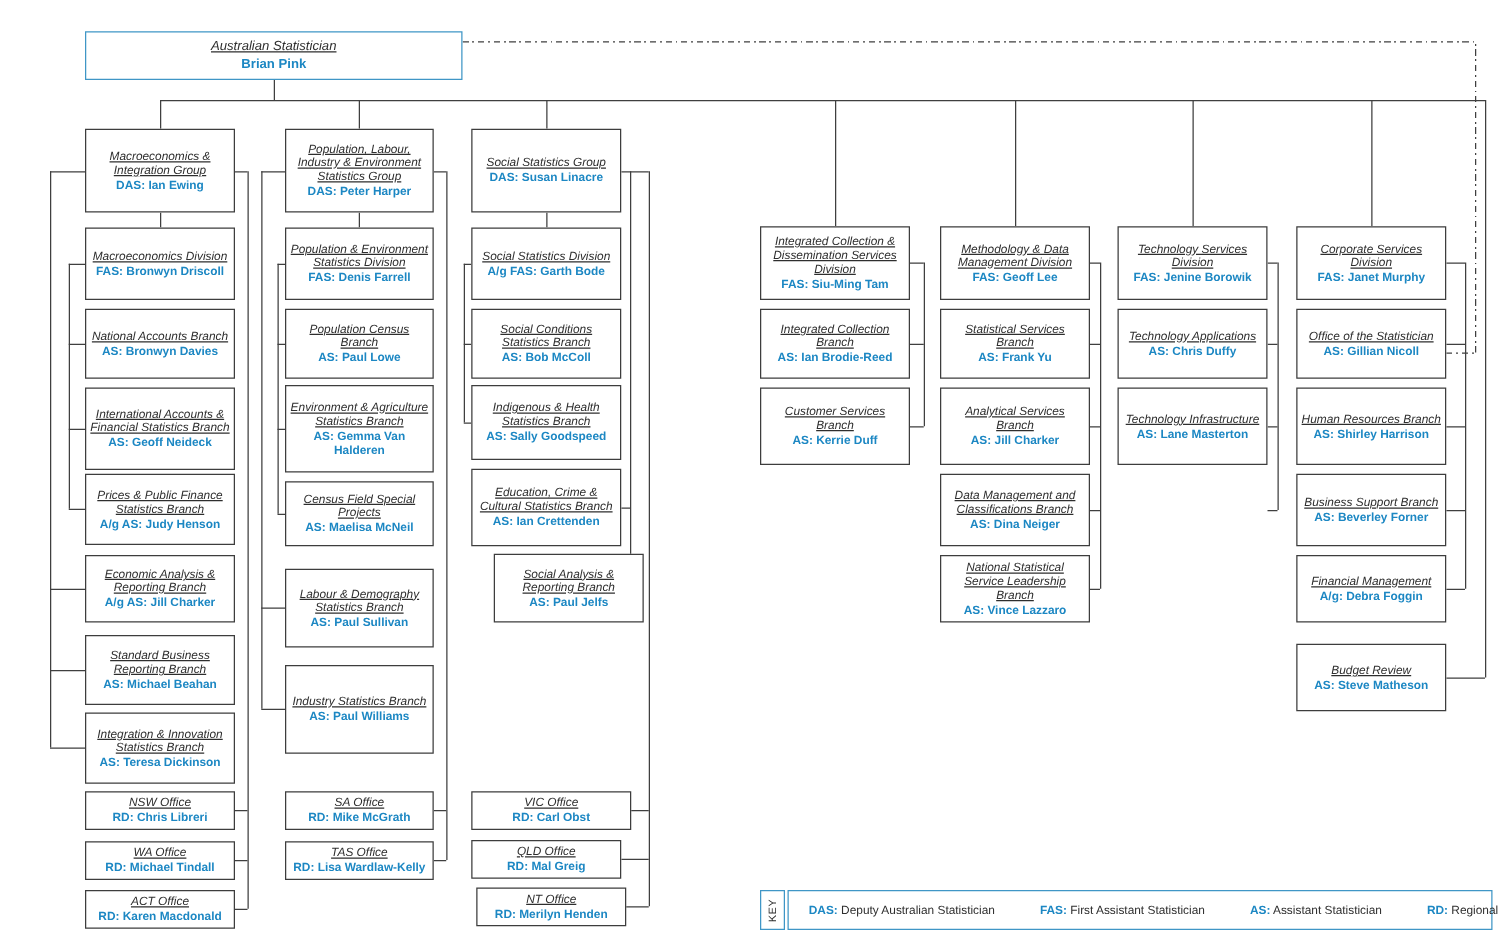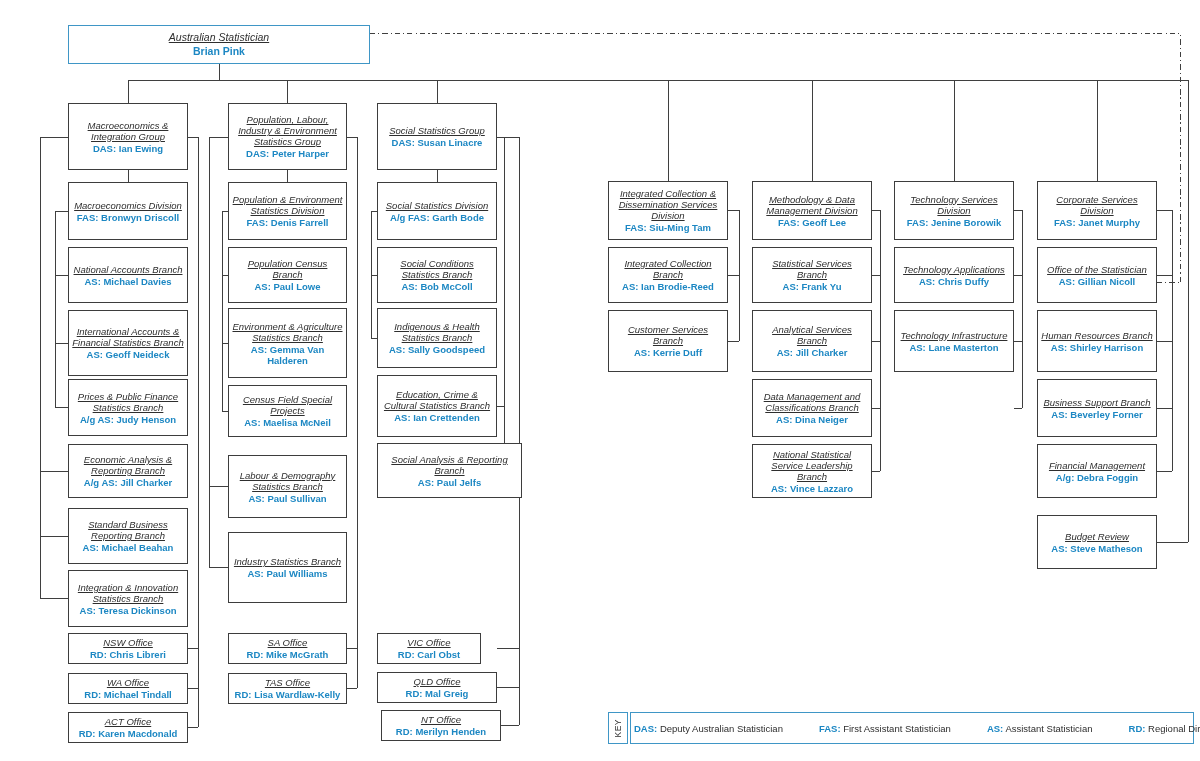--- a/index.html
+++ b/index.html
@@ -16,21 +16,21 @@
   .lh,.lv,.ldh,.ldv{position:absolute;z-index:1;}
   .lh{height:1.3px;background:#3f3f3f;}
   .lv{width:1.3px;background:#3f3f3f;}
   .ldh{height:1.2px;background:repeating-linear-gradient(90deg,#3f3f3f 0 5px,transparent 5px 8px,#3f3f3f 8px 9.5px,transparent 9.5px 12.5px);}
   .ldv{width:1.2px;background:repeating-linear-gradient(0deg,#3f3f3f 0 5px,transparent 5px 8px,#3f3f3f 8px 9.5px,transparent 9.5px 12.5px);}
   .keylabel{position:absolute;left:608px;top:712px;width:20px;height:32px;border:1.5px solid #3f96c6;
             box-sizing:border-box;display:flex;align-items:center;justify-content:center;z-index:2;background:#fff;}
   .keylabel span{writing-mode:vertical-rl;transform:rotate(180deg);font-size:8.5px;letter-spacing:.5px;color:#2e2e2e;}
   .keybox{position:absolute;left:630px;top:712px;width:564px;height:32px;border:1.5px solid #3f96c6;
           box-sizing:border-box;display:flex;align-items:center;justify-content:space-between;
-          padding:0 3px;z-index:2;background:#fff;gap:36px;}
+          padding:0 16px;z-index:2;background:#fff;gap:36px;}
   .keyitem{font-size:9.5px;white-space:nowrap;}
   .keyitem .ka{color:#1c87c3;font-weight:bold;}
   .keyitem .km{color:#2e2e2e;}
 </style>
 </head>
 <body>
 
 <div id="canvas">
 
   <div id="lines">
@@ -122,21 +122,21 @@
   <div class="box" style="left:68px;top:103px;width:120px;height:67px">
     <div class="bt">Macroeconomics &amp; Integration Group</div>
     <div class="br">DAS: Ian Ewing</div>
   </div>
   <div class="box" style="left:68px;top:182px;width:120px;height:58px">
     <div class="bt">Macroeconomics Division</div>
     <div class="br">FAS: Bronwyn Driscoll</div>
   </div>
   <div class="box" style="left:68px;top:247px;width:120px;height:56px">
     <div class="bt">National Accounts Branch</div>
-    <div class="br">AS: Michael Davies</div>
+    <div class="br">AS: Bronwyn Davies</div>
   </div>
   <div class="box" style="left:68px;top:310px;width:120px;height:66px">
     <div class="bt">International Accounts &amp; Financial Statistics Branch</div>
     <div class="br">AS: Geoff Neideck</div>
   </div>
   <div class="box" style="left:68px;top:379px;width:120px;height:57px">
     <div class="bt">Prices &amp; Public Finance Statistics Branch</div>
     <div class="br">A/g AS: Judy Henson</div>
   </div>
   <div class="box" style="left:68px;top:444px;width:120px;height:54px">
@@ -214,25 +214,25 @@
     <div class="br">AS: Bob McColl</div>
   </div>
   <div class="box" style="left:377px;top:308px;width:120px;height:60px">
     <div class="bt">Indigenous &amp; Health Statistics Branch</div>
     <div class="br">AS: Sally Goodspeed</div>
   </div>
   <div class="box" style="left:377px;top:375px;width:120px;height:62px">
     <div class="bt">Education, Crime &amp; Cultural Statistics Branch</div>
     <div class="br">AS: Ian Crettenden</div>
   </div>
-  <div class="box" style="left:377px;top:443px;width:145px;height:55px">
+  <div class="box" style="left:395px;top:443px;width:120px;height:55px">
     <div class="bt">Social Analysis &amp; Reporting Branch</div>
     <div class="br">AS: Paul Jelfs</div>
   </div>
-  <div class="box" style="left:377px;top:633px;width:104px;height:31px">
+  <div class="box" style="left:377px;top:633px;width:128px;height:31px">
     <div class="bt">VIC Office</div>
     <div class="br">RD: Carl Obst</div>
   </div>
   <div class="box" style="left:377px;top:672px;width:120px;height:31px">
     <div class="bt">QLD Office</div>
     <div class="br">RD: Mal Greig</div>
   </div>
   <div class="box" style="left:381px;top:710px;width:120px;height:31px">
     <div class="bt">NT Office</div>
     <div class="br">RD: Merilyn Henden</div>

